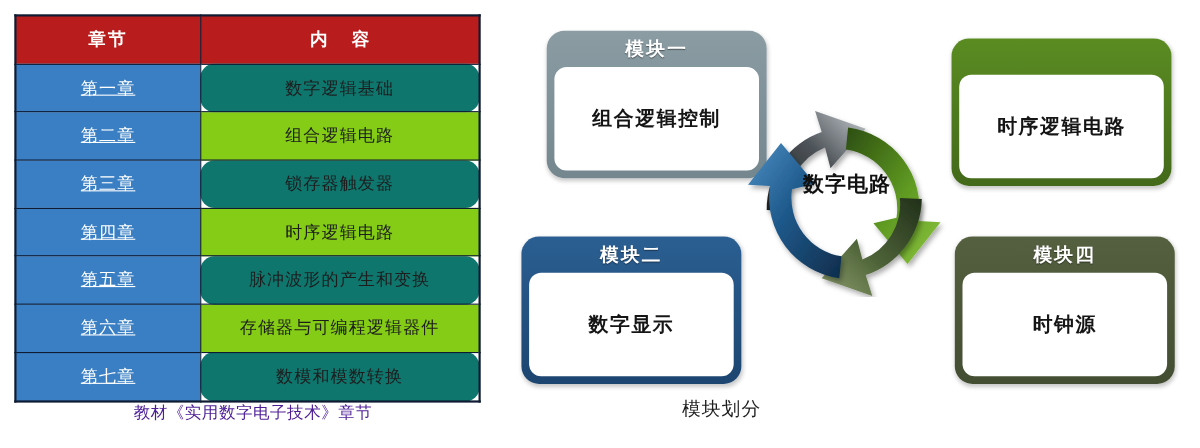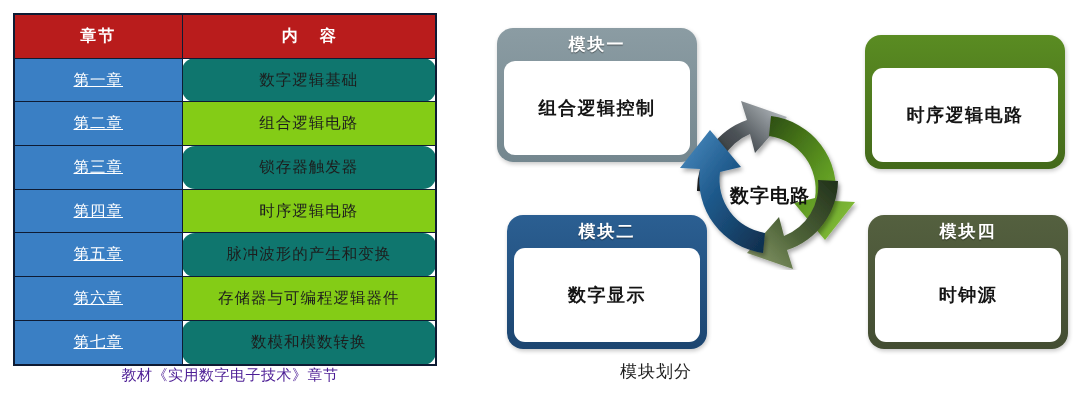--- a/index.html
+++ b/index.html
@@ -53,29 +53,28 @@
     text-shadow:0 1px 1px rgba(0,0,0,.45);
   }
   .module-body{
     position:absolute;left:7px;right:7px;top:33px;bottom:7px;
     background:#ffffff;border-radius:11px;
     display:flex;align-items:center;justify-content:center;
     color:#151515;font-size:18px;font-weight:700;letter-spacing:1.5px;
   }
   #module-1{left:37px;top:28px;background:linear-gradient(180deg,#8b9ca3 0%,#74878f 100%);}
   #module-3{left:405px;top:35px;background:linear-gradient(180deg,#5a8c22 0%,#43691a 100%);}
-  #module-2{left:47px;top:215px;background:linear-gradient(180deg,#2b5f92 0%,#1c4570 100%);}
+  #module-2{left:14px;top:215px;background:linear-gradient(180deg,#2b5f92 0%,#1c4570 100%);}
   #module-4{left:408px;top:215px;background:linear-gradient(180deg,#54603f 0%,#434d32 100%);}
   #cycle-wrap{position:absolute;left:215px;top:95px;width:190px;height:175px;}
   #cycle-wrap svg{display:block;width:190px;height:175px;}
   #cycle-label{
     position:absolute;left:215px;top:155px;width:190px;
     text-align:center;font-size:19px;font-weight:700;color:#111;
     letter-spacing:1px;
-    margin-top:28px;
   }
   #right-caption{
     position:absolute;left:160px;top:360px;width:320px;
     text-align:left;font-size:17px;color:#1d1d1d;letter-spacing:1px;
   }
 </style>
 </head>
 <body>
 
 <div id="left-panel">

